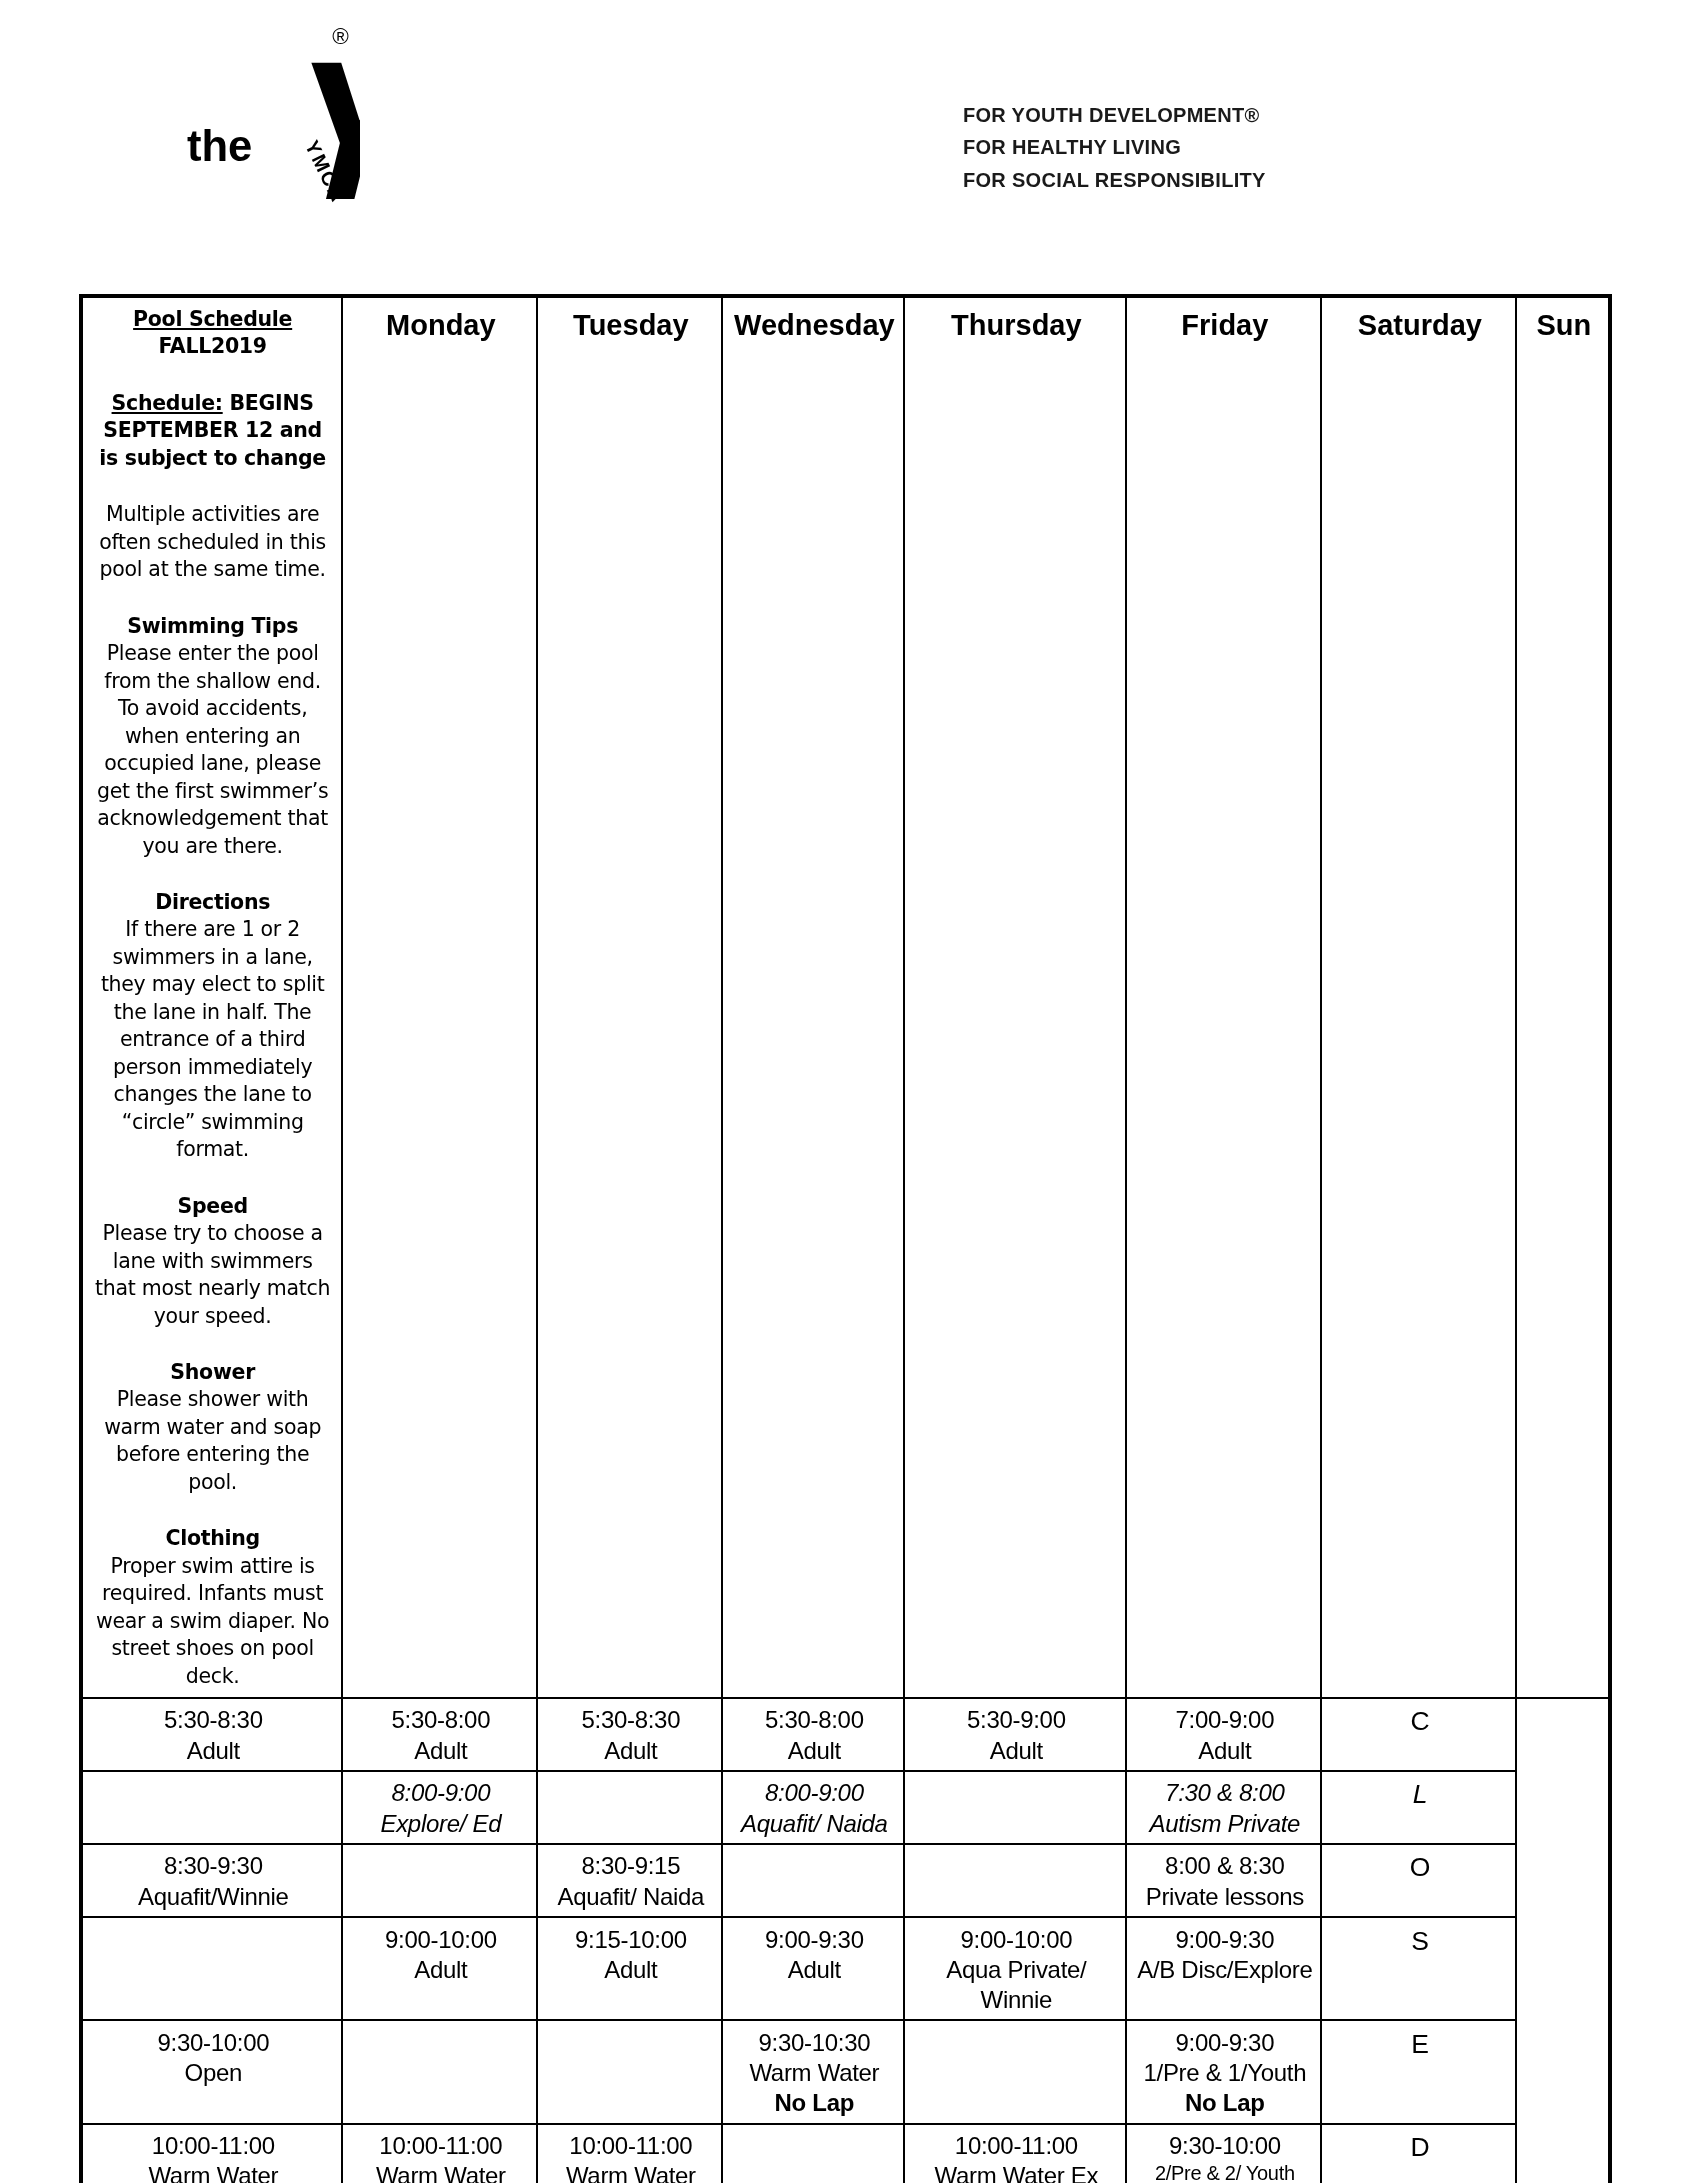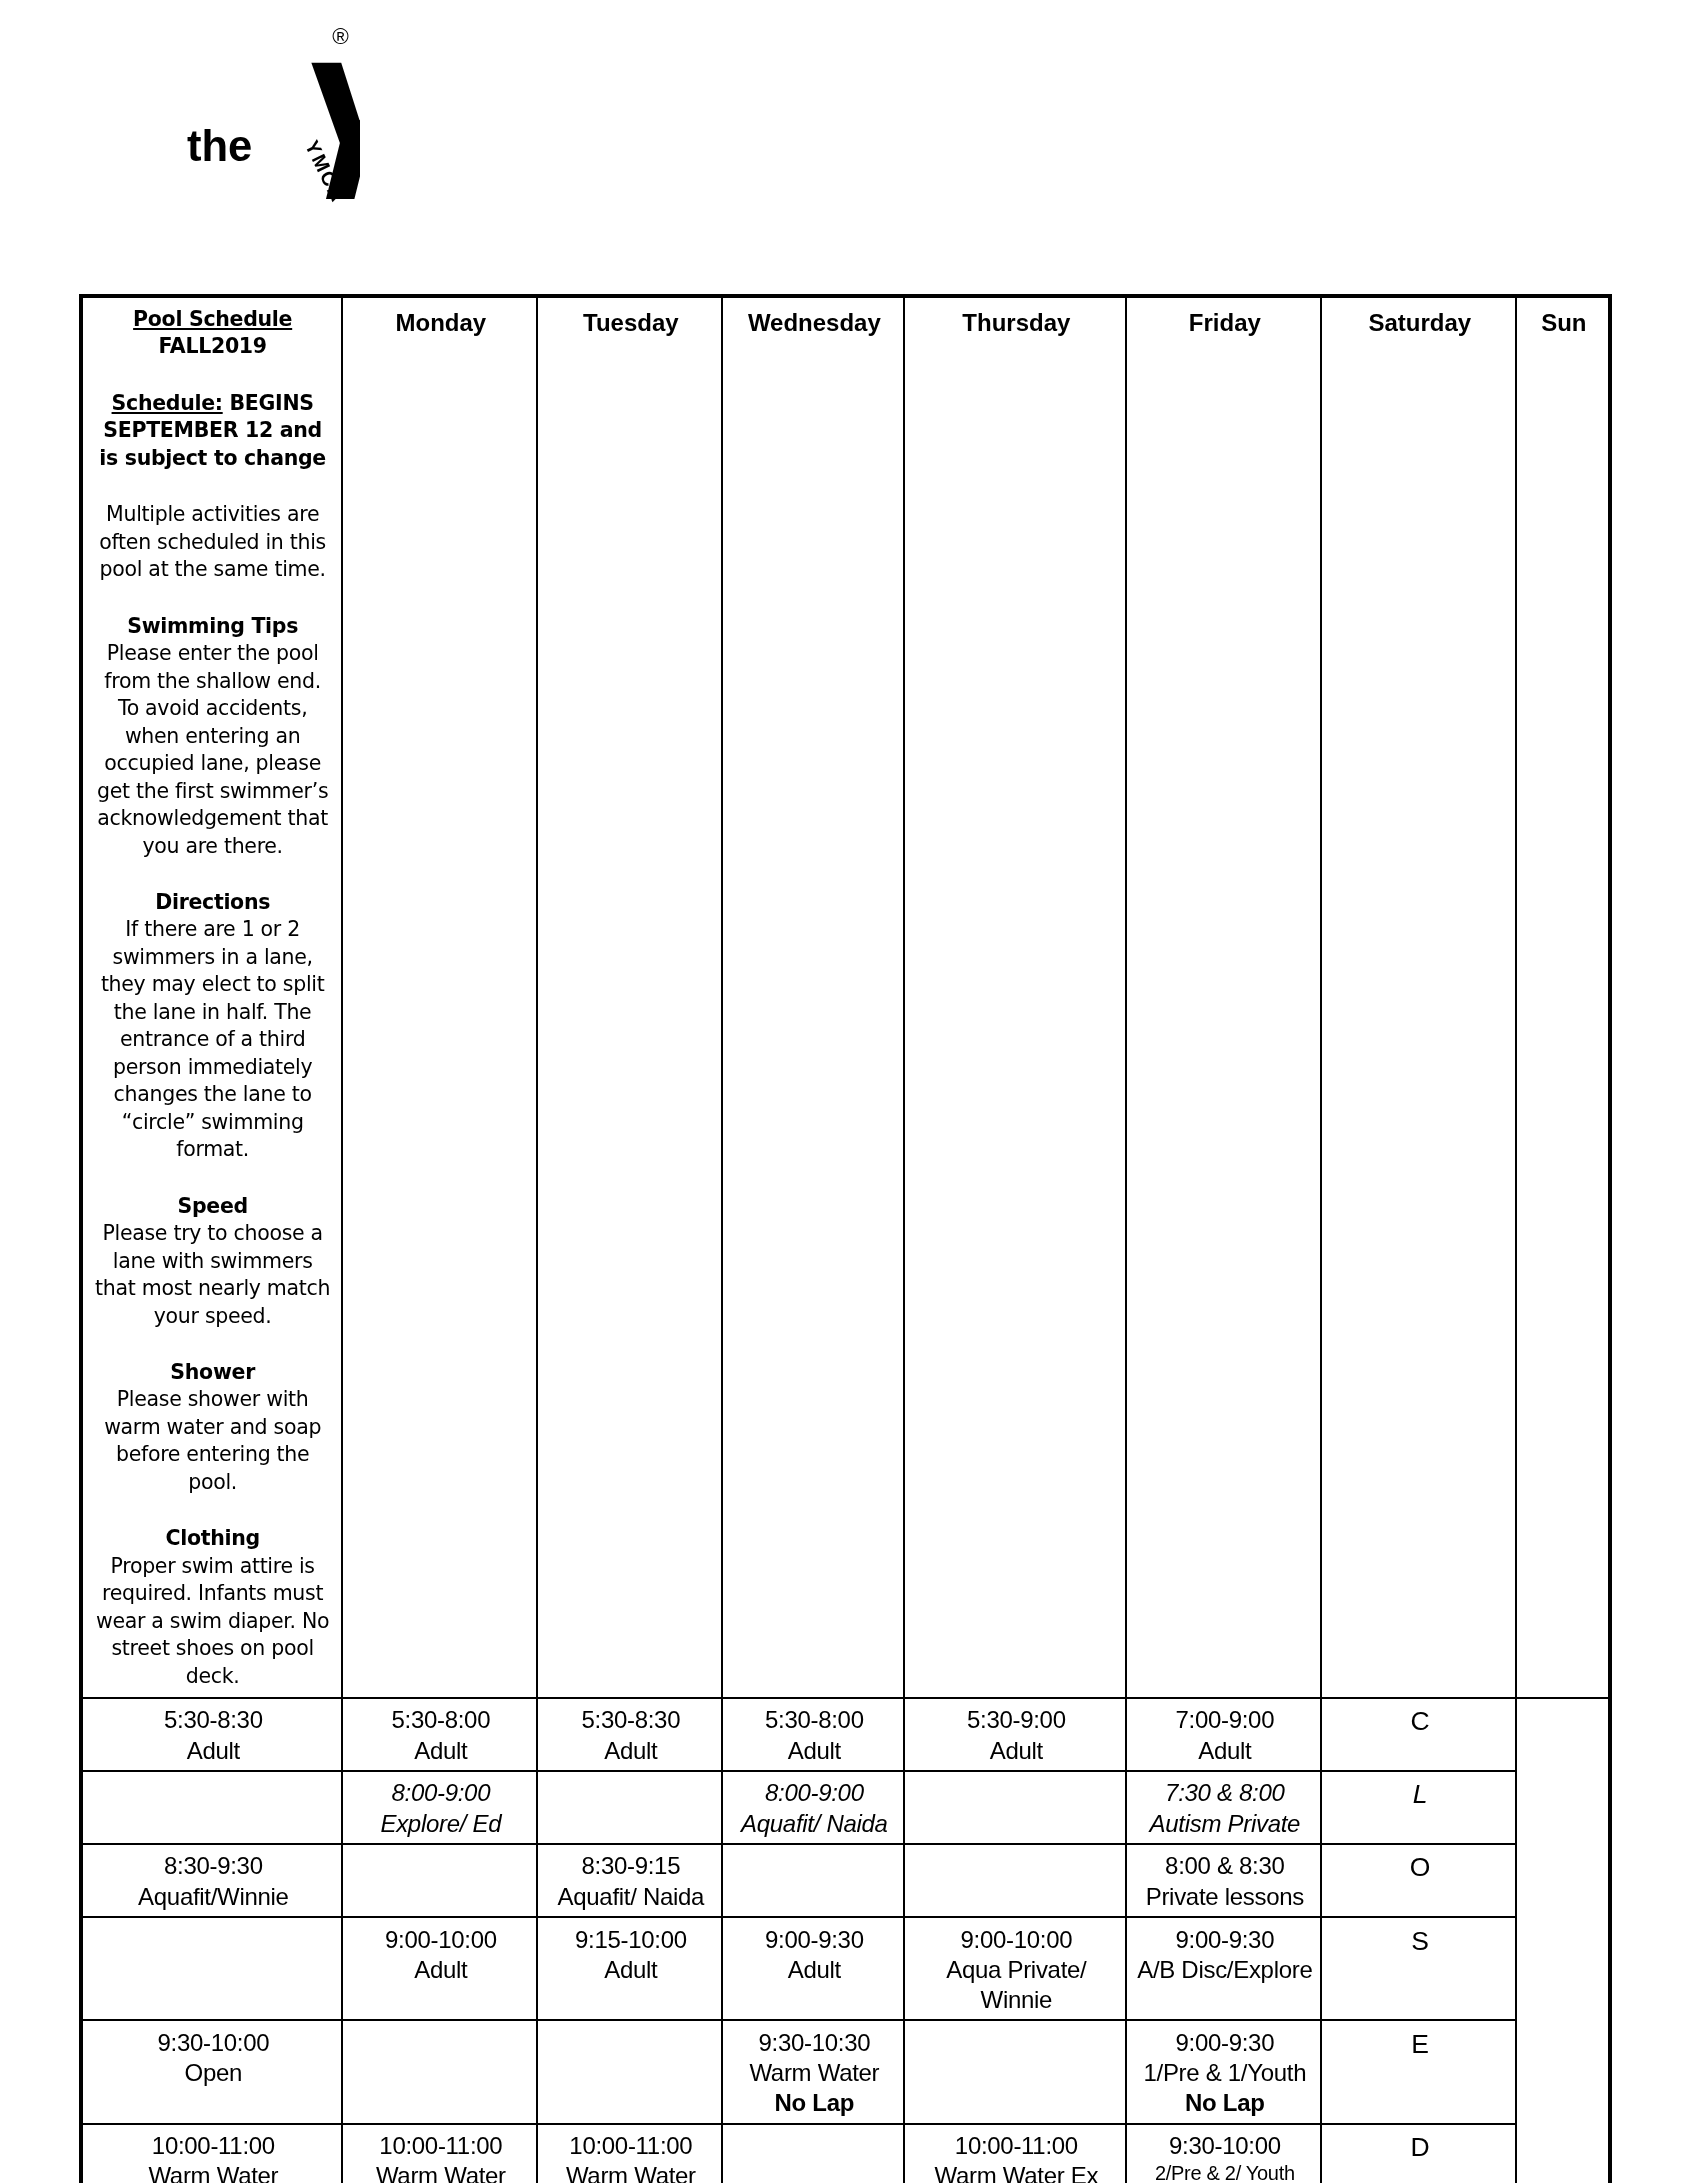--- a/index.html
+++ b/index.html
@@ -20,21 +20,21 @@
   }
   table.sched{
     border-collapse:collapse;table-layout:fixed;
     margin-left:79px;width:1530px;
     border:4px solid #000;
   }
   .sched th,.sched td{
     border:2.6px solid #000;vertical-align:top;text-align:center;
     padding:6.6px 6.6px 4px 9.3px;overflow:hidden;
   }
-  .sched thead th{font-size:24px;font-weight:bold;height:56px;padding-top:10.6px;}
+  .sched thead th{font-size:29px;font-weight:bold;height:56px;padding-top:10.6px;}
   .sched td{font-size:24px;line-height:1.26;letter-spacing:-0.3px;}
   .ln{white-space:nowrap;}
   .ln .b,.ln.b{font-weight:bold;}
   .ln.sm{font-size:20px;}
   td.sun-col{font-size:26.5px;}
   td.notes-cell{
     font-family:"DejaVu Sans",sans-serif;font-size:20.5px;line-height:1.34;
     letter-spacing:-0.3px;padding:8px 9.3px 6.6px 10.6px;
   }
   .nb{margin:0;}
@@ -49,20 +49,25 @@
 <div class="masthead">
   <svg class="logo" width="185" height="212" viewBox="0 0 280 320" aria-hidden="true">
     <g transform="translate(150,272) skewX(-14)">
       <text x="0" y="0" font-family="Liberation Sans, sans-serif" font-weight="bold" font-size="300" fill="#000">Y</text>
     </g>
     <text x="18" y="215" font-family="Liberation Sans, sans-serif" font-weight="bold" font-size="66" fill="#000">the</text>
     <text font-family="Liberation Sans, sans-serif" font-weight="bold" font-size="30" fill="#000" letter-spacing="3" transform="translate(196,190) rotate(64)">YMCA</text>
     <text x="238" y="38" font-family="Liberation Sans, sans-serif" font-size="34" fill="#000">®</text>
   </svg>
 
+  <div class="tagline">
+    <div>FOR YOUTH DEVELOPMENT®</div>
+    <div>FOR HEALTHY LIVING</div>
+    <div>FOR SOCIAL RESPONSIBILITY</div>
+  </div>
 
 </div>
 
 <table class="sched">
   <colgroup>
     <col style="width:261px">
       <col style="width:195px">
       <col style="width:185px">
       <col style="width:182px">
     <col style="width:222px">

